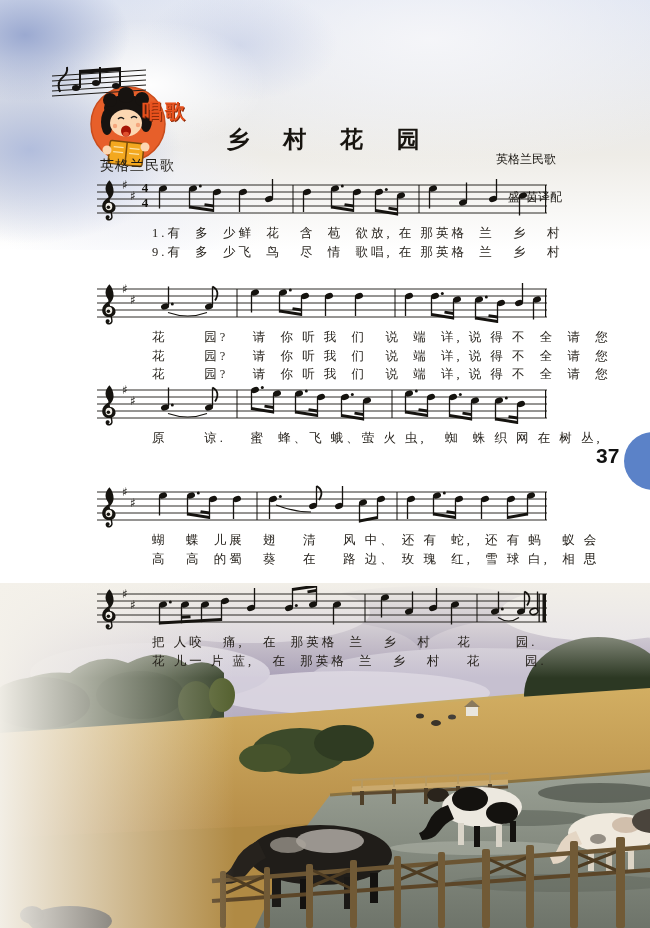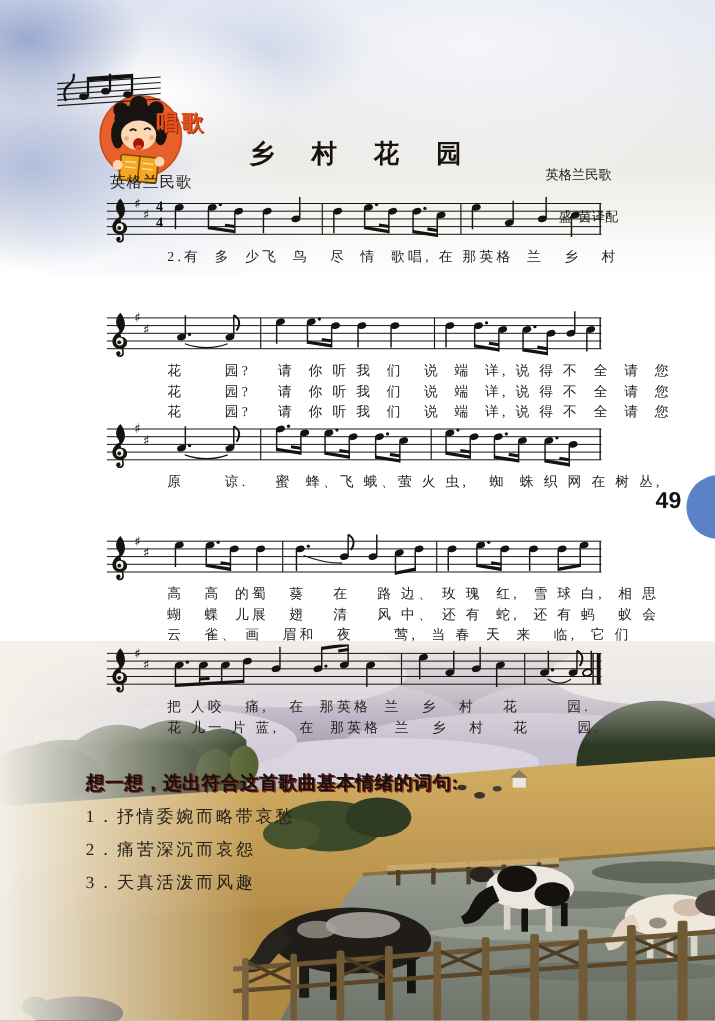--- a/index.html
+++ b/index.html
@@ -318,21 +318,22 @@
           <ellipse cx="336" cy="11.5" rx="4.1" ry="2.9" fill="#15130f" transform="rotate(-18 336 11.5)"></ellipse>
           <line x1="332.5" y1="12.5" x2="332.5" y2="31.5" stroke="#15130f" stroke-width="1.3"></line>
           <ellipse cx="366" cy="25.5" rx="4.1" ry="2.9" fill="#15130f" transform="rotate(-18 366 25.5)"></ellipse>
           <line x1="369.5" y1="24.5" x2="369.5" y2="5.5" stroke="#15130f" stroke-width="1.3"></line>
           <ellipse cx="396" cy="22" rx="4.1" ry="2.9" fill="#15130f" transform="rotate(-18 396 22)"></ellipse>
           <line x1="399.5" y1="21" x2="399.5" y2="2" stroke="#15130f" stroke-width="1.3"></line>
           <ellipse cx="426" cy="18.5" rx="4.1" ry="2.9" fill="#15130f" transform="rotate(-18 426 18.5)"></ellipse>
           <line x1="422.5" y1="19.5" x2="422.5" y2="38.5" stroke="#15130f" stroke-width="1.3"></line>
         </svg>
         <div class="lyrics">
-          <div class="lyric">2.有  多  少飞  鸟   尽  情  歌唱, 在 那英格  兰   乡   村</div>
+          <div class="lyric">1.有  多  少鲜  花   含  苞  欲放, 在 那英格  兰   乡   村</div>
+          <div class="lyric">9.有  多  少飞  鸟   尽  情  歌唱, 在 那英格  兰   乡   村</div>
         </div>
       </div>
       <div class="system" style="top: 281px;">
         <svg class="staff" viewBox="0 0 450 46">
           <line x1="0" y1="8" x2="450" y2="8" stroke="#15130f" stroke-width="0.9"></line>
           <line x1="0" y1="15" x2="450" y2="15" stroke="#15130f" stroke-width="0.9"></line>
           <line x1="0" y1="22" x2="450" y2="22" stroke="#15130f" stroke-width="0.9"></line>
           <line x1="0" y1="29" x2="450" y2="29" stroke="#15130f" stroke-width="0.9"></line>
           <line x1="0" y1="36" x2="450" y2="36" stroke="#15130f" stroke-width="0.9"></line>
           <g transform="translate(3,2) scale(0.84)" fill="#15130f">
@@ -516,23 +517,22 @@
           <ellipse cx="362" cy="15" rx="4.1" ry="2.9" fill="#15130f" transform="rotate(-18 362 15)"></ellipse>
           <line x1="358.5" y1="16" x2="358.5" y2="35" stroke="#15130f" stroke-width="1.3"></line>
           <ellipse cx="388" cy="15" rx="4.1" ry="2.9" fill="#15130f" transform="rotate(-18 388 15)"></ellipse>
           <line x1="384.5" y1="16" x2="384.5" y2="35" stroke="#15130f" stroke-width="1.3"></line>
           <ellipse cx="414" cy="15" rx="4.1" ry="2.9" fill="#15130f" transform="rotate(-18 414 15)"></ellipse>
           <line x1="410.5" y1="16" x2="410.5" y2="35" stroke="#15130f" stroke-width="1.3"></line>
           <ellipse cx="434" cy="11.5" rx="4.1" ry="2.9" fill="#15130f" transform="rotate(-18 434 11.5)"></ellipse>
           <line x1="430.5" y1="12.5" x2="430.5" y2="31.5" stroke="#15130f" stroke-width="1.3"></line>
         </svg>
         <div class="lyrics">
+          <div class="lyric">蝴   蝶  儿展   翅    清    风 中、 还 有  蛇,  还 有 蚂   蚁 会</div>
           <div class="lyric">高   高  的蜀   葵    在    路 边、 玫 瑰  红,  雪 球 白,  相 思</div>
-          <div class="lyric">蝴   蝶  儿展   翅    清    风 中、 还 有  蛇,  还 有 蚂   蚁 会</div>
-          <div class="lyric">云   雀、 画   眉和   夜      莺,  当 春  天  来   临,  它 们</div>
         </div>
       </div>
       <div class="system" style="top: 586px;">
         <svg class="staff" viewBox="0 0 450 46">
           <line x1="0" y1="8" x2="450" y2="8" stroke="#15130f" stroke-width="0.9"></line>
           <line x1="0" y1="15" x2="450" y2="15" stroke="#15130f" stroke-width="0.9"></line>
           <line x1="0" y1="22" x2="450" y2="22" stroke="#15130f" stroke-width="0.9"></line>
           <line x1="0" y1="29" x2="450" y2="29" stroke="#15130f" stroke-width="0.9"></line>
           <line x1="0" y1="36" x2="450" y2="36" stroke="#15130f" stroke-width="0.9"></line>
           <g transform="translate(3,2) scale(0.84)" fill="#15130f">
@@ -586,22 +586,16 @@
           <ellipse cx="437" cy="25.5" rx="4.2" ry="3" fill="none" stroke="#15130f" stroke-width="1.7" transform="rotate(-18 437 25.5)"></ellipse>
           <line x1="440.5" y1="24.5" x2="440.5" y2="5.5" stroke="#15130f" stroke-width="1.3"></line>
         </svg>
         <div class="lyrics">
           <div class="lyric">把 人咬   痛,   在  那英格  兰   乡   村    花       园.</div>
           <div class="lyric">花 儿一 片 蓝,   在  那英格  兰   乡   村    花       园.</div>
         </div>
       </div>
     </div>
 
-  <div id="question">
-    <div id="q-head">想一想，选出符合这首歌曲基本情绪的词句:</div>
-    <div class="q-opt">1．抒情委婉而略带哀愁</div>
-    <div class="q-opt">2．痛苦深沉而哀怨</div>
-    <div class="q-opt">3．天真活泼而风趣</div>
-  </div>
 
   <div id="page-dot"></div>
-  <div id="page-no">49</div>
+  <div id="page-no">37</div>
 </div>
 
 </body></html>

